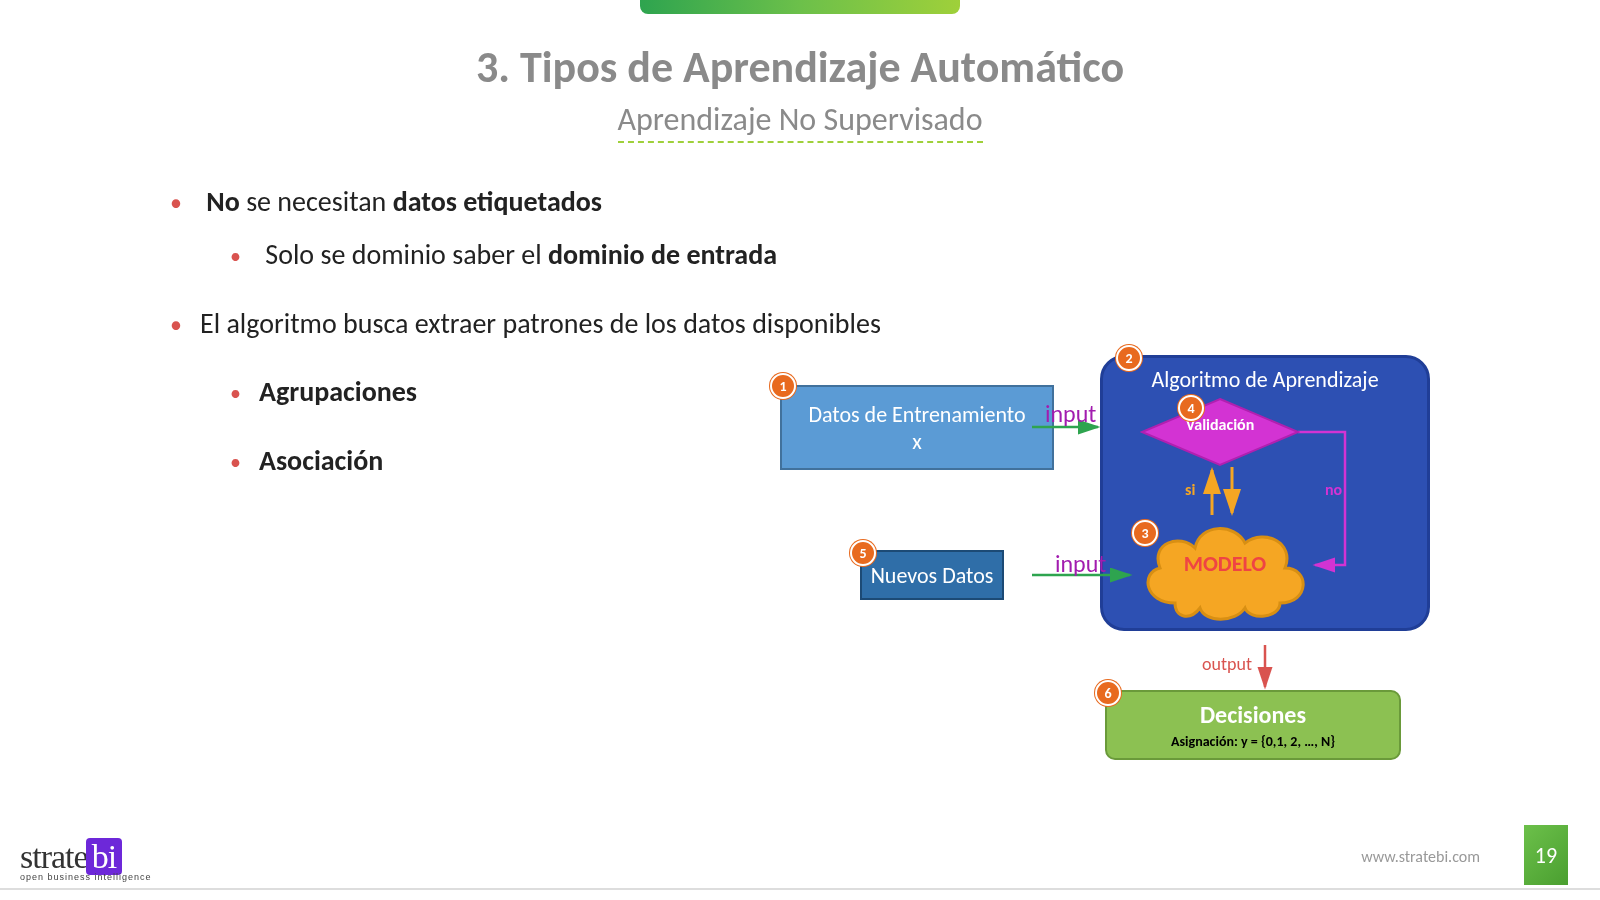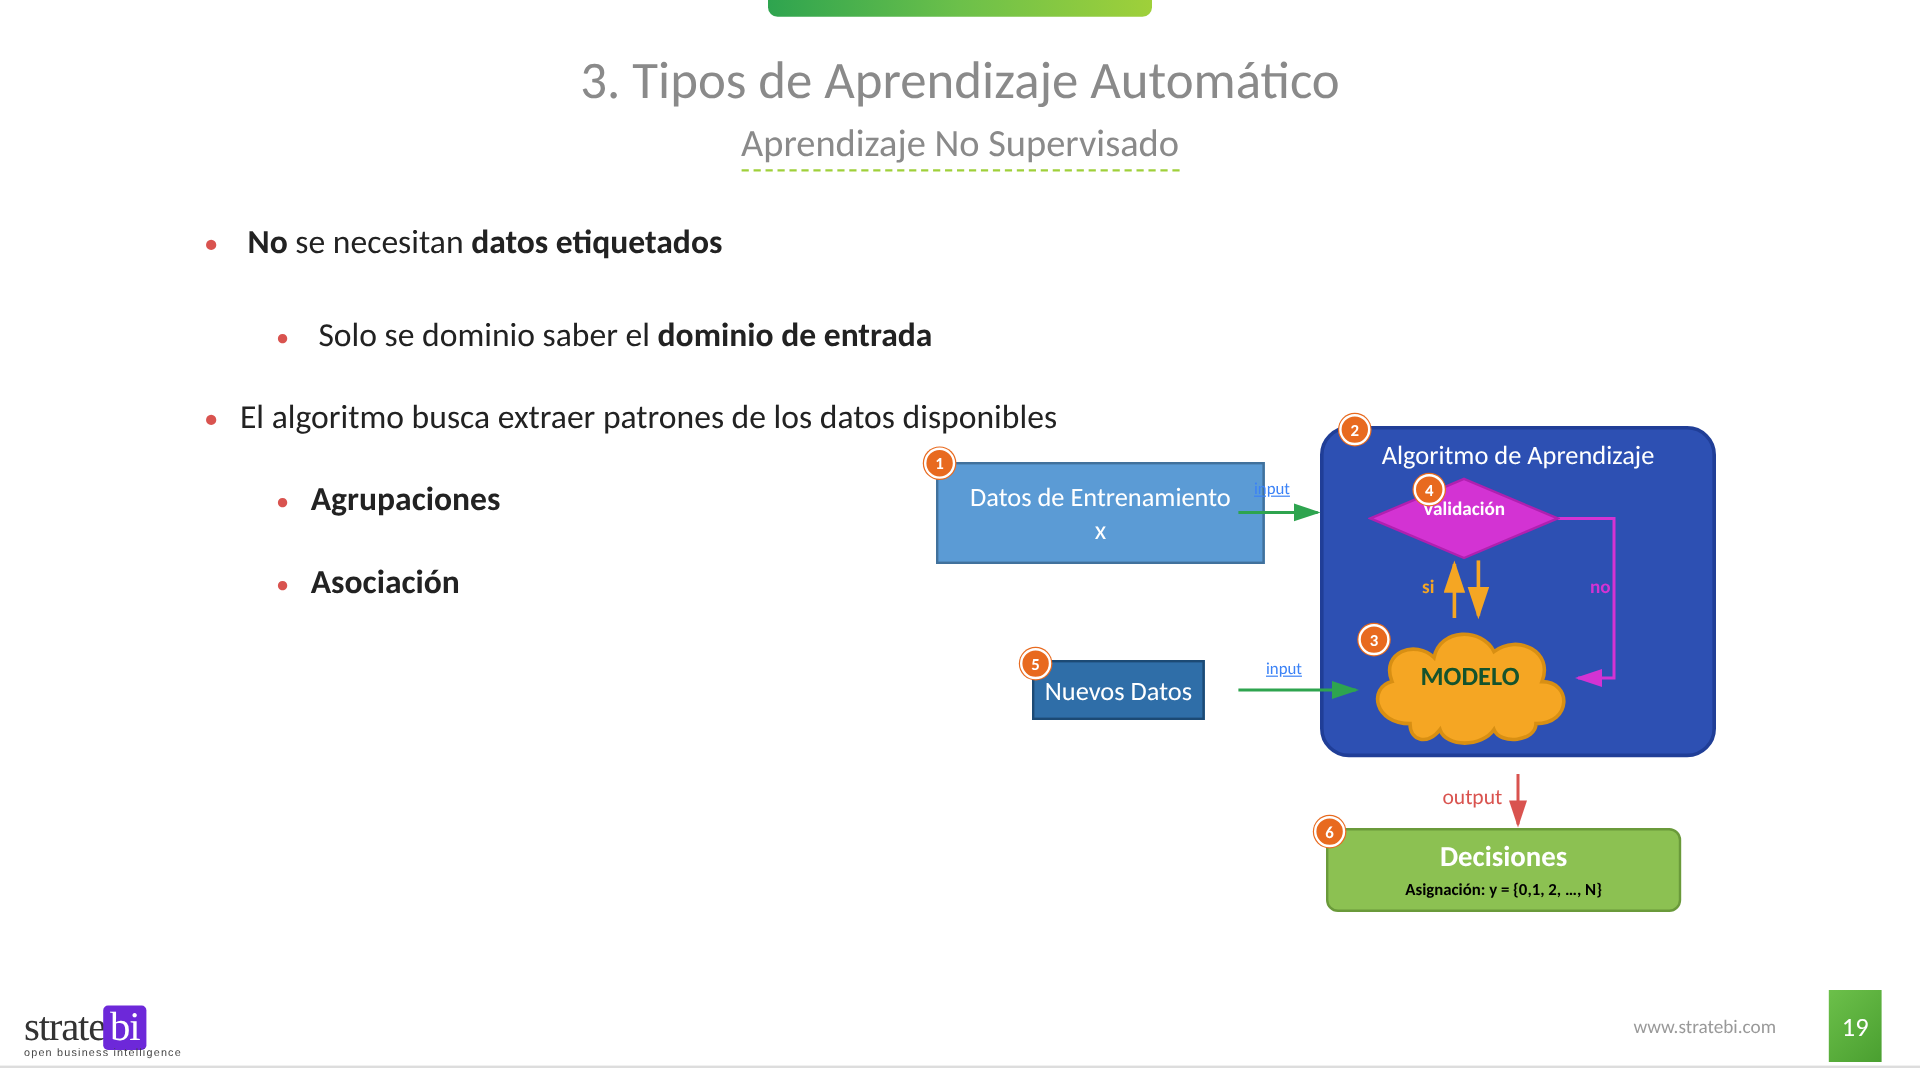--- a/index.html
+++ b/index.html
@@ -21,21 +21,21 @@
     border-radius: 0 0 8px 8px;
   }
   .title {
     position: absolute;
     top: 40px;
     left: 0;
     width: 1600px;
     text-align: center;
     font-size: 44px;
     color: #8a8a8a;
-    font-weight: 400;
+    font-weight: 700;
   }
   .subtitle {
     position: absolute;
     top: 100px;
     left: 0;
     width: 1600px;
     text-align: center;
     font-size: 32px;
     color: #8a8a8a;
     font-weight: 300;
@@ -45,21 +45,21 @@
     padding-bottom: 2px;
   }
   .bullets {
     position: absolute;
     top: 180px;
     left: 170px;
     font-size: 28px;
     color: #222;
     line-height: 1.6;
   }
-  .b1 { margin-bottom: 32px; }
+  .b1 { margin-bottom: 8px; }
   .b1::before, .b2::before {
     content: "•";
     color: #d9534f;
     margin-right: 18px;
     font-size: 24px;
   }
   .sub { margin-left: 60px; margin-bottom: 24px; }
   .sub::before {
     content: "•";
     color: #d9534f;
@@ -137,44 +137,43 @@
     position: absolute;
     top: 158px; left: 365px;
     width: 180px; height: 110px;
     z-index: 8;
   }
   .cloud-label {
     position: absolute;
     top: 195px; left: 365px;
     width: 180px;
     text-align: center;
-    color: #14532d;
+    color: #ef4444;
     font-size: 22px;
     font-weight: 600;
     z-index: 12;
   }
   .box-dec {
     position: absolute;
     top: 335px; left: 335px;
     width: 296px; height: 70px;
     background: #8cc152;
     border: 2px solid #6a9a3a;
     border-radius: 10px;
     color: #fff;
     text-align: center;
     padding-top: 8px;
   }
   .box-dec .t1 { font-size: 24px; font-weight: 600; }
   .box-dec .t2 { font-size: 14px; color: #000000; font-weight: 600; margin-top: 4px; }
   .arrow-lbl {
     position: absolute;
-    font-size: 14px;
-    color: #3b82f6;
+    font-size: 24px;
+    color: #a21caf;
     font-weight: 500;
-    text-decoration: underline;
   }
   .si-lbl { position:absolute; color:#f5a623; font-size:16px; font-weight:600; z-index:15; }
   .no-lbl { position:absolute; color:#d333d3; font-size:16px; font-weight:600; z-index:15; }
   .out-lbl { position:absolute; color:#d9534f; font-size:18px; font-weight:500; }
   .footer-logo {
     position: absolute;
     bottom: 18px;
     left: 20px;
     font-size: 34px;
     color: #333;

